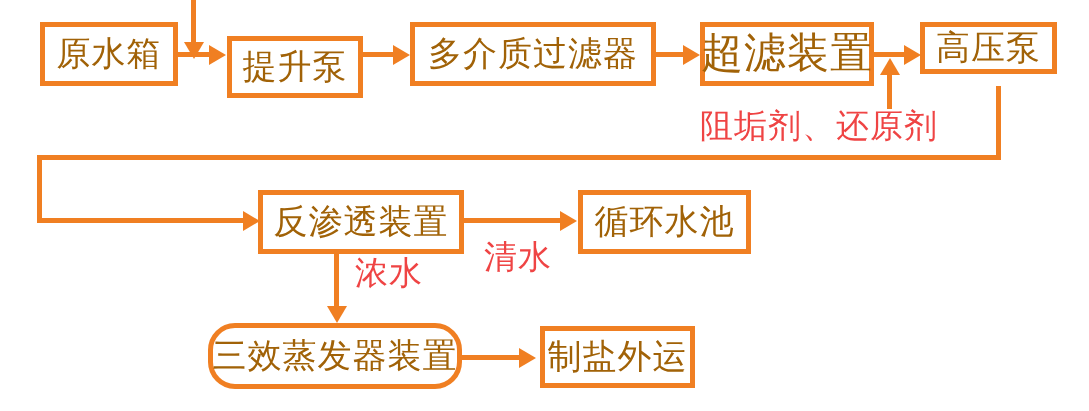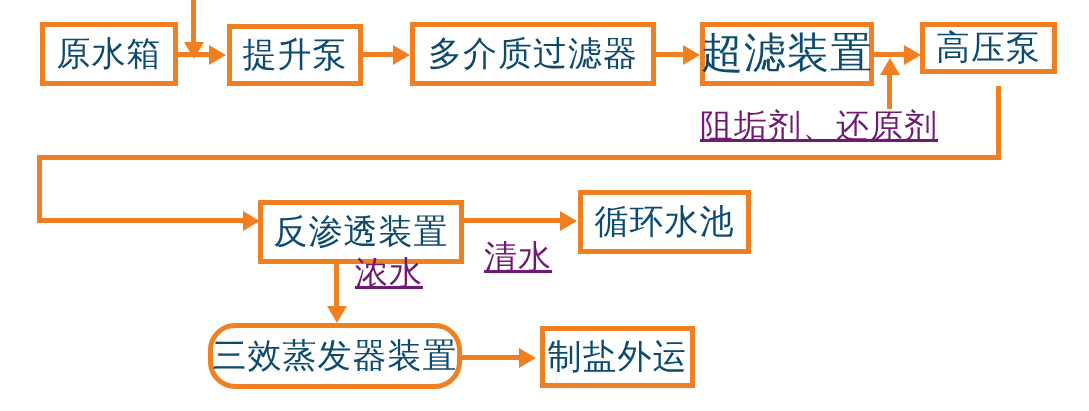--- a/index.html
+++ b/index.html
@@ -18,39 +18,38 @@
     overflow: hidden;
   }
   .node {
     position: absolute;
     box-sizing: border-box;
     border: 5px solid #F07F22;
     background: #ffffff;
     display: flex;
     align-items: center;
     justify-content: center;
-    color: #0c4a6e;
+    color: #a16207;
     font-weight: 400;
     letter-spacing: 1px;
     white-space: nowrap;
     z-index: 3;
   }
   .node span {
     display: block;
     line-height: 1;
     transform: translateY(-1px);
   }
   .edge-label {
     position: absolute;
-    color: #701a75;
+    color: #ef4444;
     white-space: nowrap;
     line-height: 1;
     letter-spacing: 1px;
     z-index: 4;
-    text-decoration: underline;
   }
   
   .hline {
     position: absolute;
     height: 5px;
     background: #F07F22;
     z-index: 1;
   }
   .vline {
     position: absolute;
@@ -124,37 +123,37 @@
   <div class="vline" style="left:334px; top:252px; height:61px;"></div>
   <div class="arrow-down" style="left:327px; top:306px;"></div>
 
   <div class="hline" style="left:460px; top:355px; width:62px;"></div>
   <div class="arrow-right" style="left:519px; top:348px;"></div>
 
   <div class="node" style="left:40px; top:22px; width:138px; height:64px; font-size:34px;">
     <span>原水箱</span>
   </div>
 
-  <div class="node" style="left:227px; top:24px; width:136px; height:62px; font-size:34px;">
+  <div class="node" style="left:227px; top:36px; width:136px; height:62px; font-size:34px;">
     <span>提升泵</span>
   </div>
 
   <div class="node" style="left:410px; top:22px; width:246px; height:64px; font-size:34px;">
     <span>多介质过滤器</span>
   </div>
 
   <div class="node" style="left:700px; top:22px; width:174px; height:64px; font-size:42px;">
     <span>超滤装置</span>
   </div>
 
   <div class="node" style="left:920px; top:22px; width:137px; height:52px; font-size:34px;">
     <span>高压泵</span>
   </div>
 
-  <div class="node" style="left:258px; top:200px; width:206px; height:64px; font-size:34px;">
+  <div class="node" style="left:258px; top:190px; width:206px; height:64px; font-size:34px;">
     <span>反渗透装置</span>
   </div>
 
   <div class="node" style="left:578px; top:190px; width:173px; height:64px; font-size:34px;align-items:center;">
     <span>循环水池</span>
   </div>
 
   <div class="node" style="left:208px; top:323px; width:254px; height:66px; font-size:34px;border-radius:27px;">
     <span>三效蒸发器装置</span>
   </div>

